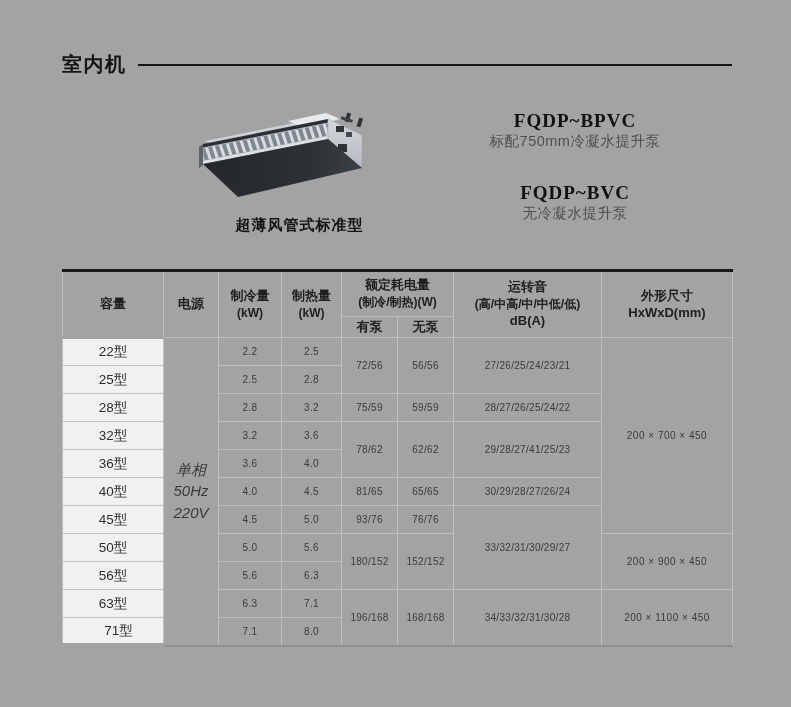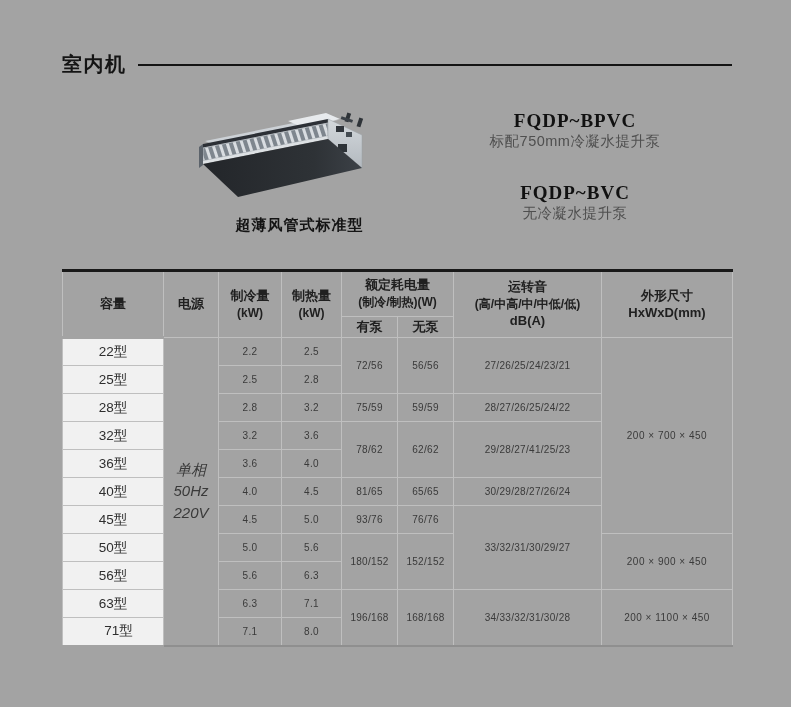--- a/index.html
+++ b/index.html
@@ -45,21 +45,21 @@
   table.spec th .paren { font-size:12px; }
   table.spec tbody tr { height:28px; }
   td.val { font-size:10px; color:#3a3a3a; letter-spacing:0.3px; }
   td.dims { letter-spacing:0.5px; }
   td.cap {
     background:#f1f1f1; font-size:13.5px; color:#2e2e2e;
     border-top:2px solid #ffffff; border-bottom:2px solid #ffffff;
     border-left:1px solid #d4d4d4;
   }
   table.spec tbody tr:first-child td.cap { border-top:3px solid #a3a3a3; }
-  table.spec tbody tr:last-child  td.cap { border-bottom:2px solid #a3a3a3;padding-left:11px; }
+  table.spec tbody tr:last-child  td.cap { border-bottom:5px solid #a3a3a3;padding-left:11px; }
   td.power { font-size:15px; color:#3a3a3a; line-height:1.45;font-style:italic; }
 </style>
 </head>
 <body>
 
 <div class="page">
 
   <div class="title">室内机</div>
   <div class="title-rule"></div>
 

